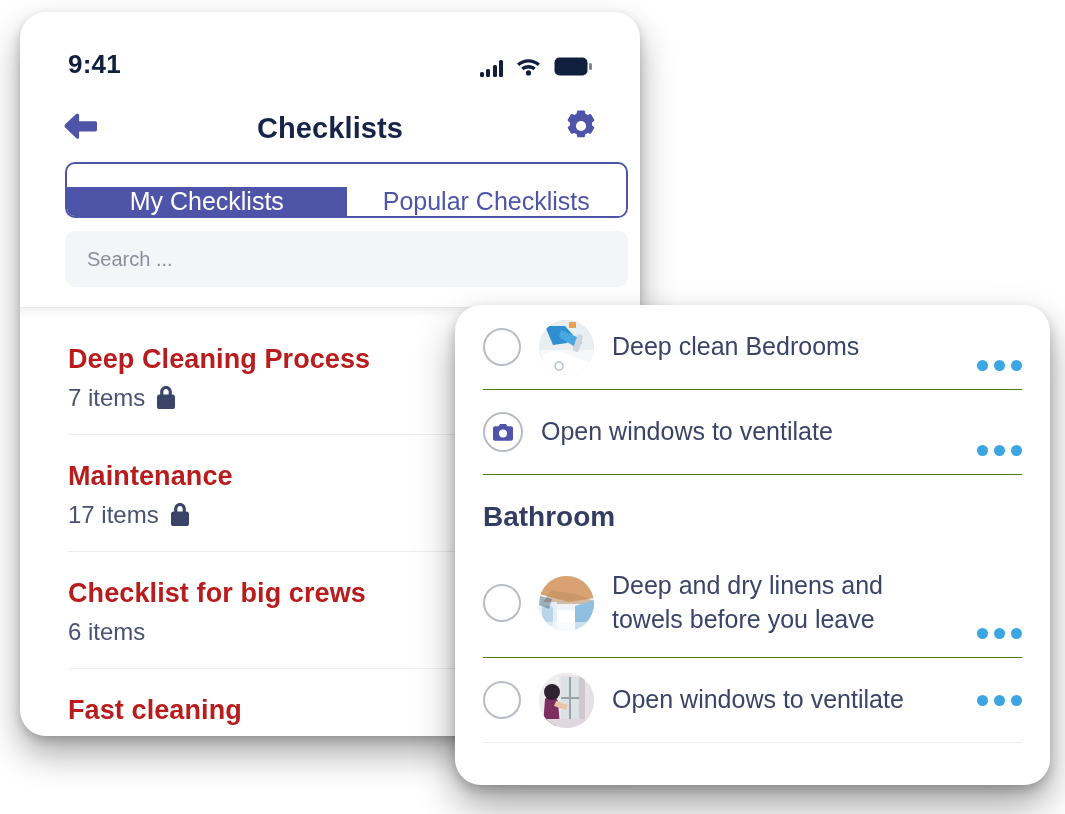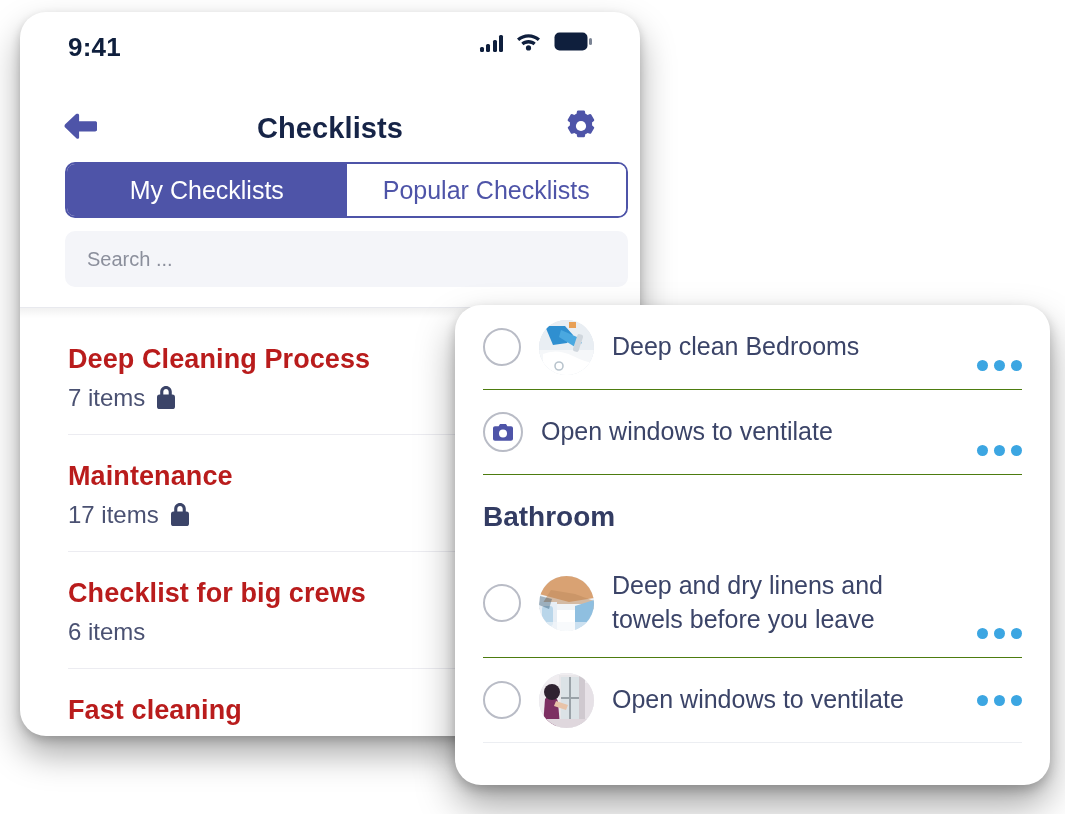--- a/index.html
+++ b/index.html
@@ -19,21 +19,21 @@
     background:#ffffff;
     border-radius:26px;
     box-shadow:0 18px 34px rgba(0,0,0,.34), 0 4px 10px rgba(0,0,0,.18);
     overflow:hidden;
   }
 
   
   #status-bar{
     position:absolute; left:0; top:20px;
     width:100%; height:48px;
-    display:flex; align-items:flex-start;
+    display:flex; align-items:flex-end;
     justify-content:space-between;
     padding:0 48px; box-sizing:border-box;
   }
   #status-time{
     font-size:26px; font-weight:700; color:#0f1f3d;
     letter-spacing:.2px;
   }
   #status-icons{display:flex;align-items:center;gap:13px;}
   .sig-bars{display:flex;align-items:flex-end;gap:2.5px;height:17px;}
   .sig-bars i{display:block;width:4px;background:#0f1f3d;border-radius:1.5px;}
@@ -70,20 +70,21 @@
 
   
   #tab-bar{
     position:absolute; left:45px; top:150px;
     width:563px; height:56px;
     border:2px solid #4e54a8;
     border-radius:10px;
     display:flex; overflow:hidden;
     box-sizing:border-box;
     background:#fff;
+    align-items:flex-end;
   }
   .tab{
     flex:1 1 50%;
     display:flex;align-items:center;justify-content:center;
     font-size:25px; font-weight:400;
     cursor:pointer; user-select:none;
   }
   .tab.active{background:#4e54a8;color:#ffffff;}
   .tab.inactive{background:#ffffff;color:#4e54a8;}
 

